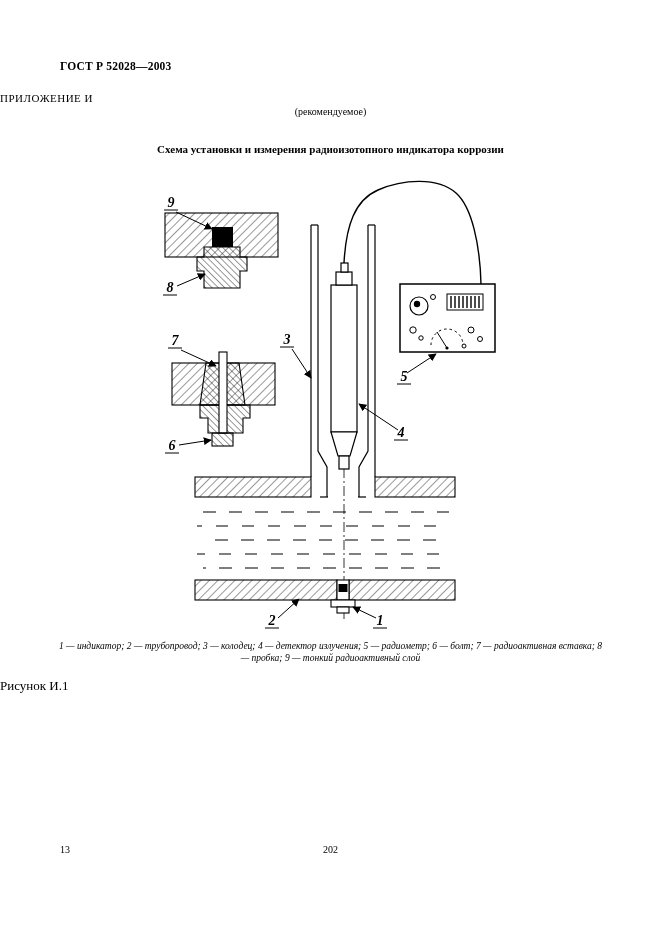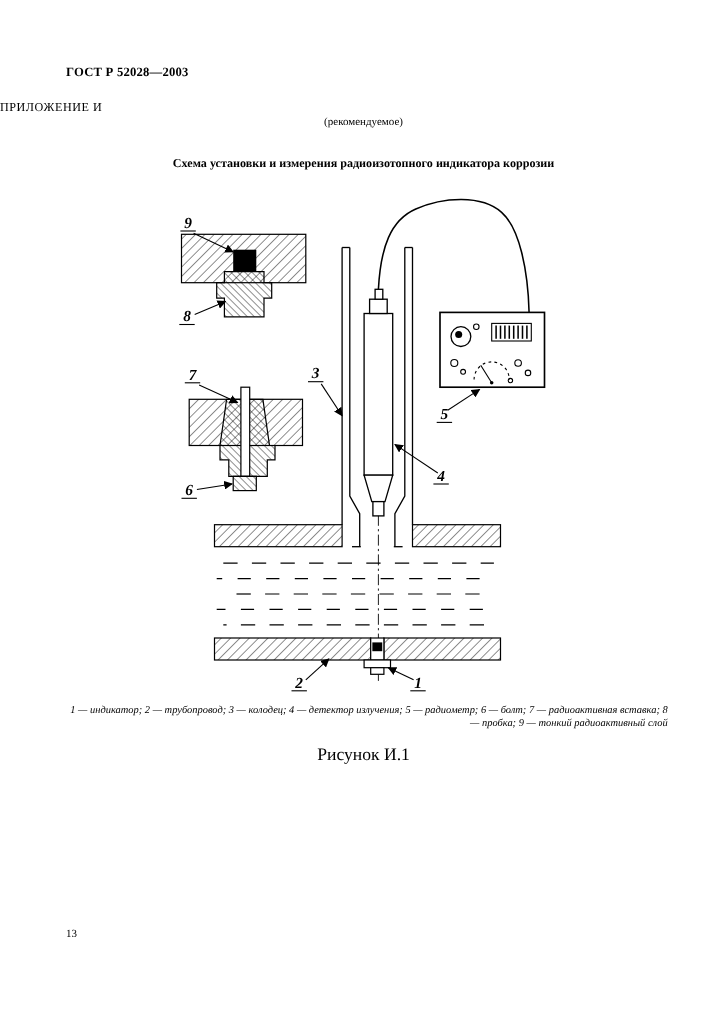--- a/index.html
+++ b/index.html
@@ -11,22 +11,22 @@
     color:#000;
     overflow:hidden;
     margin:0 auto;
   }
   .abs{position:absolute;}
   .doc-number{left:60px;top:60px;font-size:11.5px;font-weight:bold;letter-spacing:.2px;}
   .appendix-title{left:0;right:0;top:92px;text-align:left;font-size:11px;letter-spacing:.5px;}
   .appendix-note{left:0;right:0;top:106px;text-align:center;font-size:10px;}
   .figure-title{left:0;right:0;top:143px;text-align:center;font-size:11px;font-weight:bold;}
   .diagram-svg{left:0;top:0;width:661px;height:936px;}
-  .caption{left:54px;top:640px;width:553px;text-align:right;font-size:9.5px;font-style:italic;line-height:1.3;}
-  .figure-label{left:0;right:0;top:678px;text-align:center;font-size:16px;}
+  .caption{left:54px;top:640px;width:553px;text-align:center;font-size:9.5px;font-style:italic;line-height:1.3;}
+  .figure-label{left:0;right:0;top:678px;font-size:13px;}
   .pageno-left{left:60px;top:844px;font-size:10px;}
   .pageno-center{left:0;right:0;top:844px;text-align:center;font-size:10px;}
   .callout-digit{
     font-family:"Liberation Serif", serif;
     font-size:14px;font-style:italic;font-weight:bold;
   }
 </style>
 </head>
 <body>
 
@@ -181,14 +181,15 @@
         <line x1="373" y1="628" x2="387" y2="628" stroke="#000" stroke-width="1"></line>
         <line x1="376" y1="618" x2="353" y2="607" stroke="#000" stroke-width="1" marker-end="url(#arrow)"></line>
       </g>
     </g>
   </svg>
 
   <div class="abs caption">1 — индикатор; 2 — трубопровод; 3 — колодец; 4 — детектор излучения; 5 — радиометр; 6 — болт; 7 — радиоактивная вставка; 8 — пробка; 9 — тонкий радиоактивный слой</div>
   <div class="abs figure-label">Рисунок И.1</div>
 
   <div class="abs pageno-left">13</div>
+  <div class="abs pageno-center">202</div>
 
 </div>
 
 </body></html>

